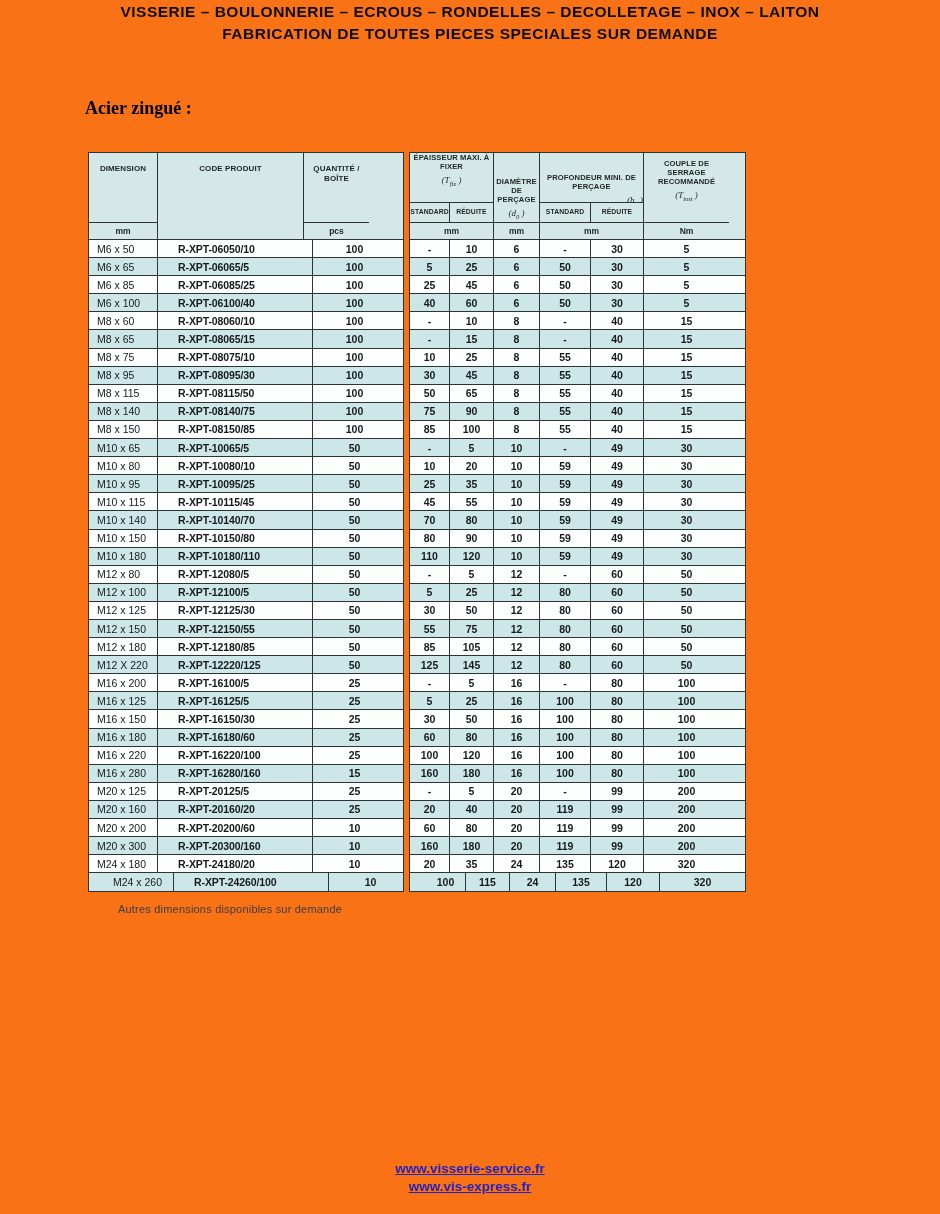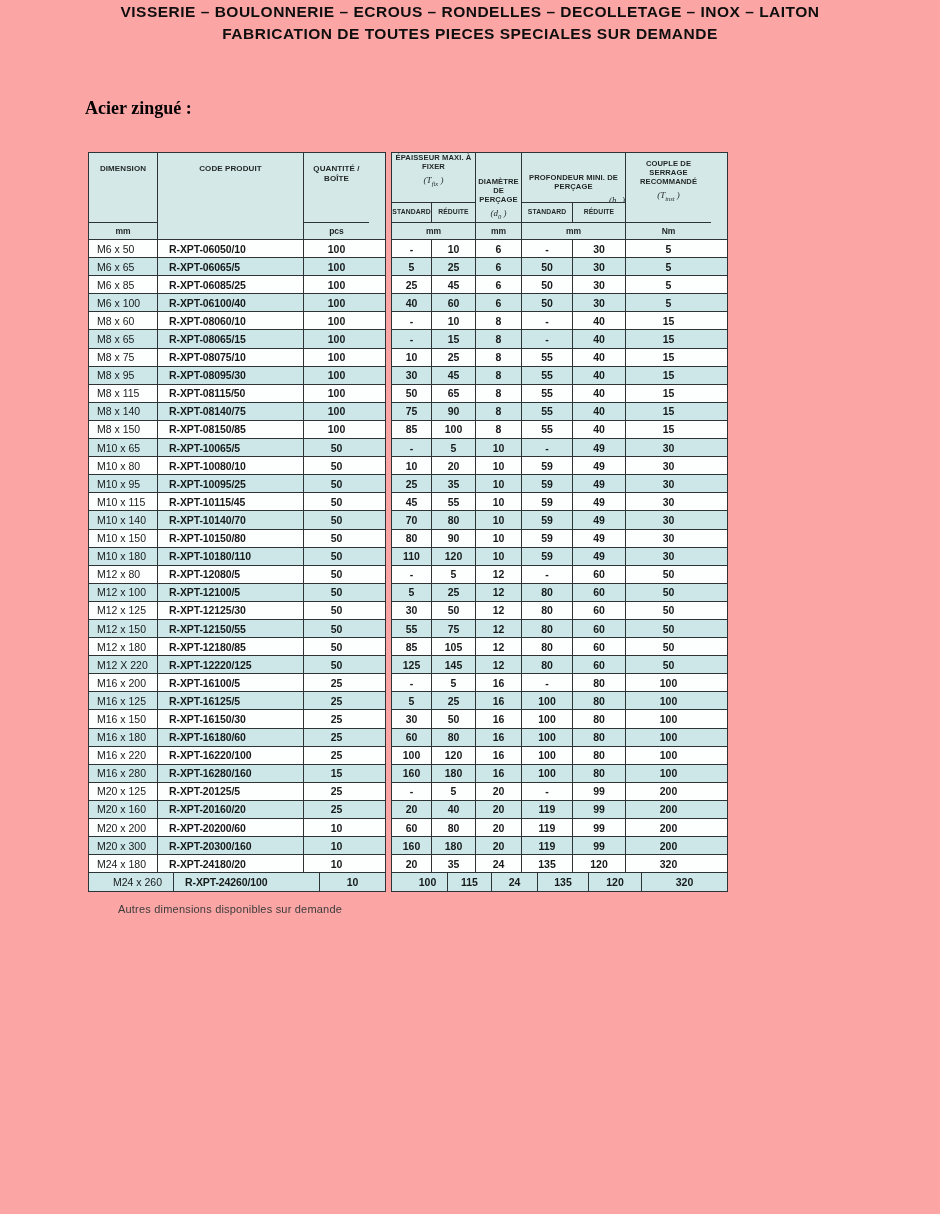--- a/index.html
+++ b/index.html
@@ -3,21 +3,21 @@
 <meta charset="utf-8">
 <style>
   :root{
     --row-alt:#cde7e9;
     --header-bg:#d4e8e7;
     --border:#2e3436;
     --link:#2323c1;
   }
   *{margin:0;padding:0;box-sizing:border-box;}
   html,body{background:#ffffff;}
-  .page{position:relative;width:940px;height:1214px;background:#fca5a5;overflow:hidden;
+  .page{position:relative;width:940px;height:1214px;background:#f97316;overflow:hidden;
         font-family:"Liberation Sans", sans-serif;color:#1b1b1b;}
 
   
   .doc-title{position:absolute;top:1px;left:0;width:100%;text-align:center;
              font-weight:bold;font-size:15.5px;line-height:22px;letter-spacing:.5px;color:#0e0e0e;}
 
   
   .section-title{position:absolute;top:98px;left:85px;
                  font-family:"Liberation Serif", serif;font-weight:bold;font-size:18px;
                  color:#000;}
@@ -56,21 +56,21 @@
   .rh-prof-red{grid-area:2/5/3/6;border-right:1px solid var(--border);border-bottom:1px solid var(--border);}
   .hunit,.lh-unit{justify-content:center;font-size:8.5px;font-weight:600;line-height:1;}
   .rh-u-ep    {grid-area:3/1/4/3;border-right:1px solid var(--border);}
   .rh-u-dia   {grid-area:3/3/4/4;border-right:1px solid var(--border);}
   .rh-u-prof  {grid-area:3/4/4/6;border-right:1px solid var(--border);}
   .rh-u-couple{grid-area:3/6/4/7;}
 
   .trow{display:grid;height:18.1px;border-bottom:1px solid var(--border);background:#fdfefe;}
   .trow.alt{background:var(--row-alt);}
   .rows .trow:last-child{border-bottom:none;padding-left:16px;}
-  #rowsL .trow{grid-template-columns:69px 146px 65px;}
+  #rowsL .trow{grid-template-columns:69px 146px 65px;gap:9px;}
   #rowsR .trow{grid-template-columns:40px 44px 46px 51px 53px 85px;}
   .td{display:flex;align-items:center;justify-content:center;
       border-right:1px solid var(--border);font-size:10.5px;font-weight:600;color:#161a1a;}
   .td:last-child{border-right:none;}
   .td-dim{justify-content:flex-start;padding-left:8px;font-weight:normal;}
   .td-code{justify-content:flex-start;padding-left:11px;font-weight:bold;letter-spacing:-.1px;}
 
   
   .footnote{position:absolute;top:903px;left:118px;font-size:11px;color:#3c3c3c;letter-spacing:.2px;}
   .links{position:absolute;top:1160px;left:0;width:100%;text-align:center;line-height:18px;}
@@ -605,14 +605,18 @@
             <div class="td">120</div>
             <div class="td">320</div>
           </div>
         </div>
     </div>
 
   </div>
 
   <div class="footnote">Autres dimensions disponibles sur demande</div>
 
+  <div class="links">
+    <a class="link">www.visserie-service.fr</a>
+    <a class="link">www.vis-express.fr</a>
+  </div>
 
 </div>
 
 </body></html>

